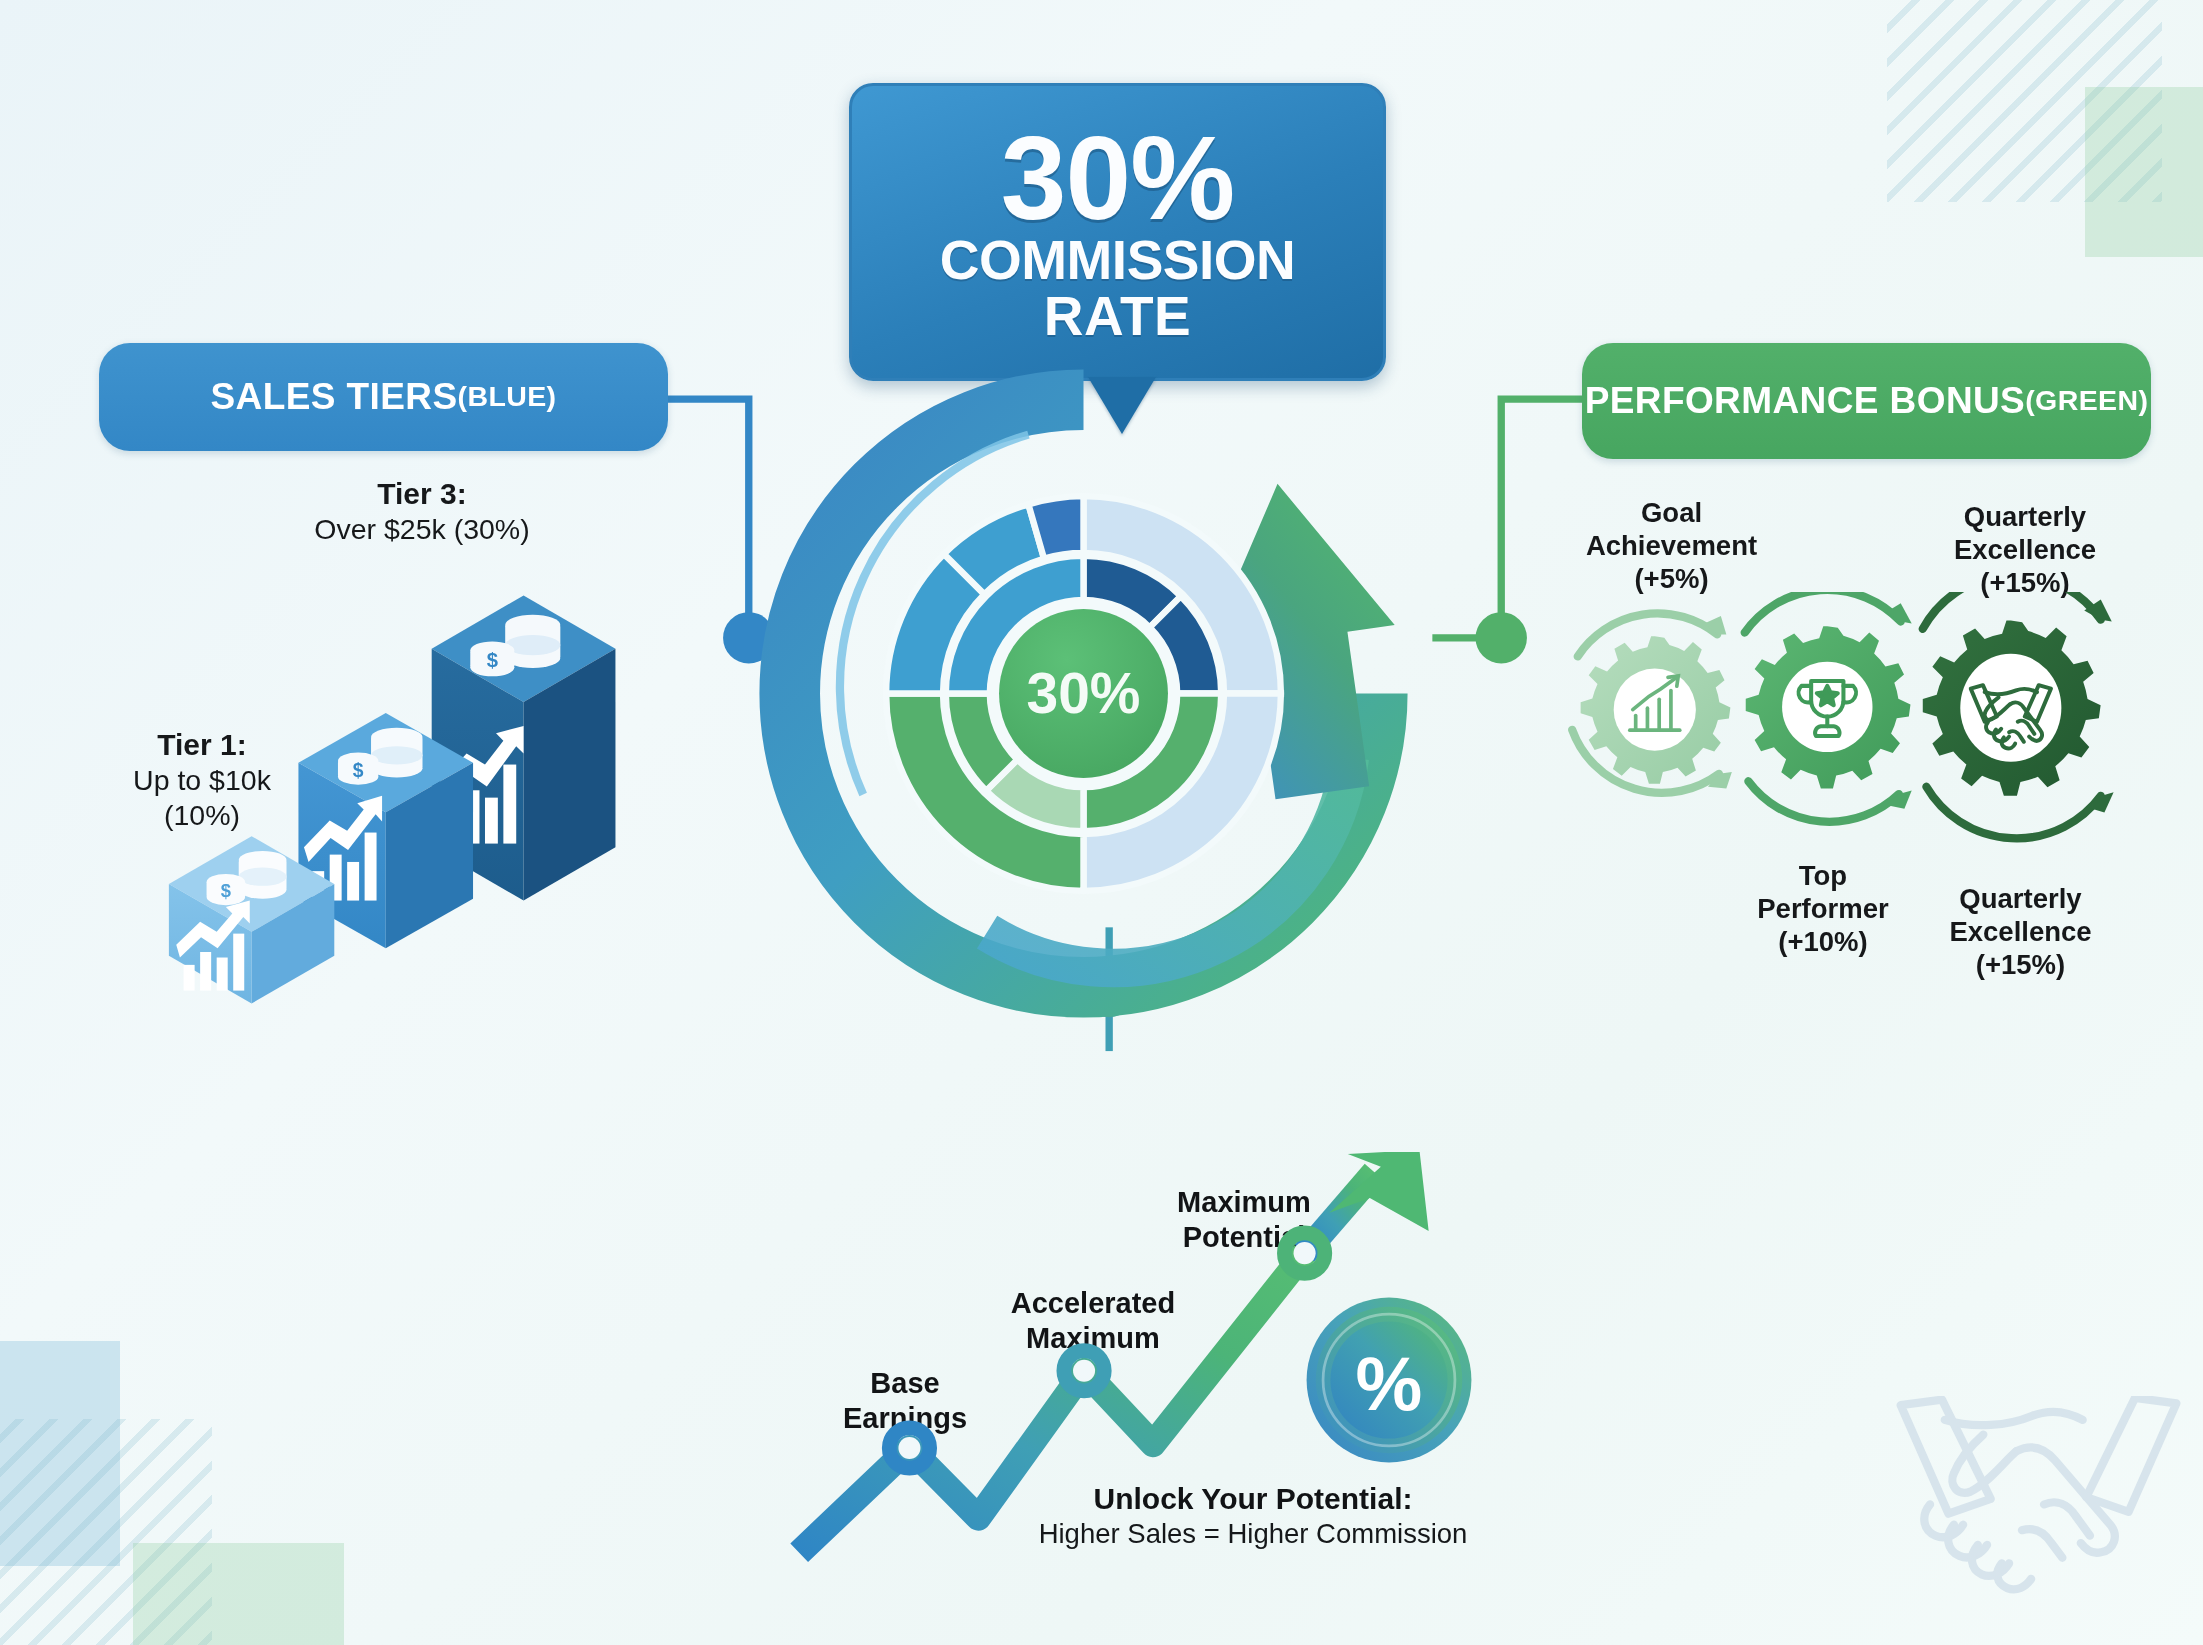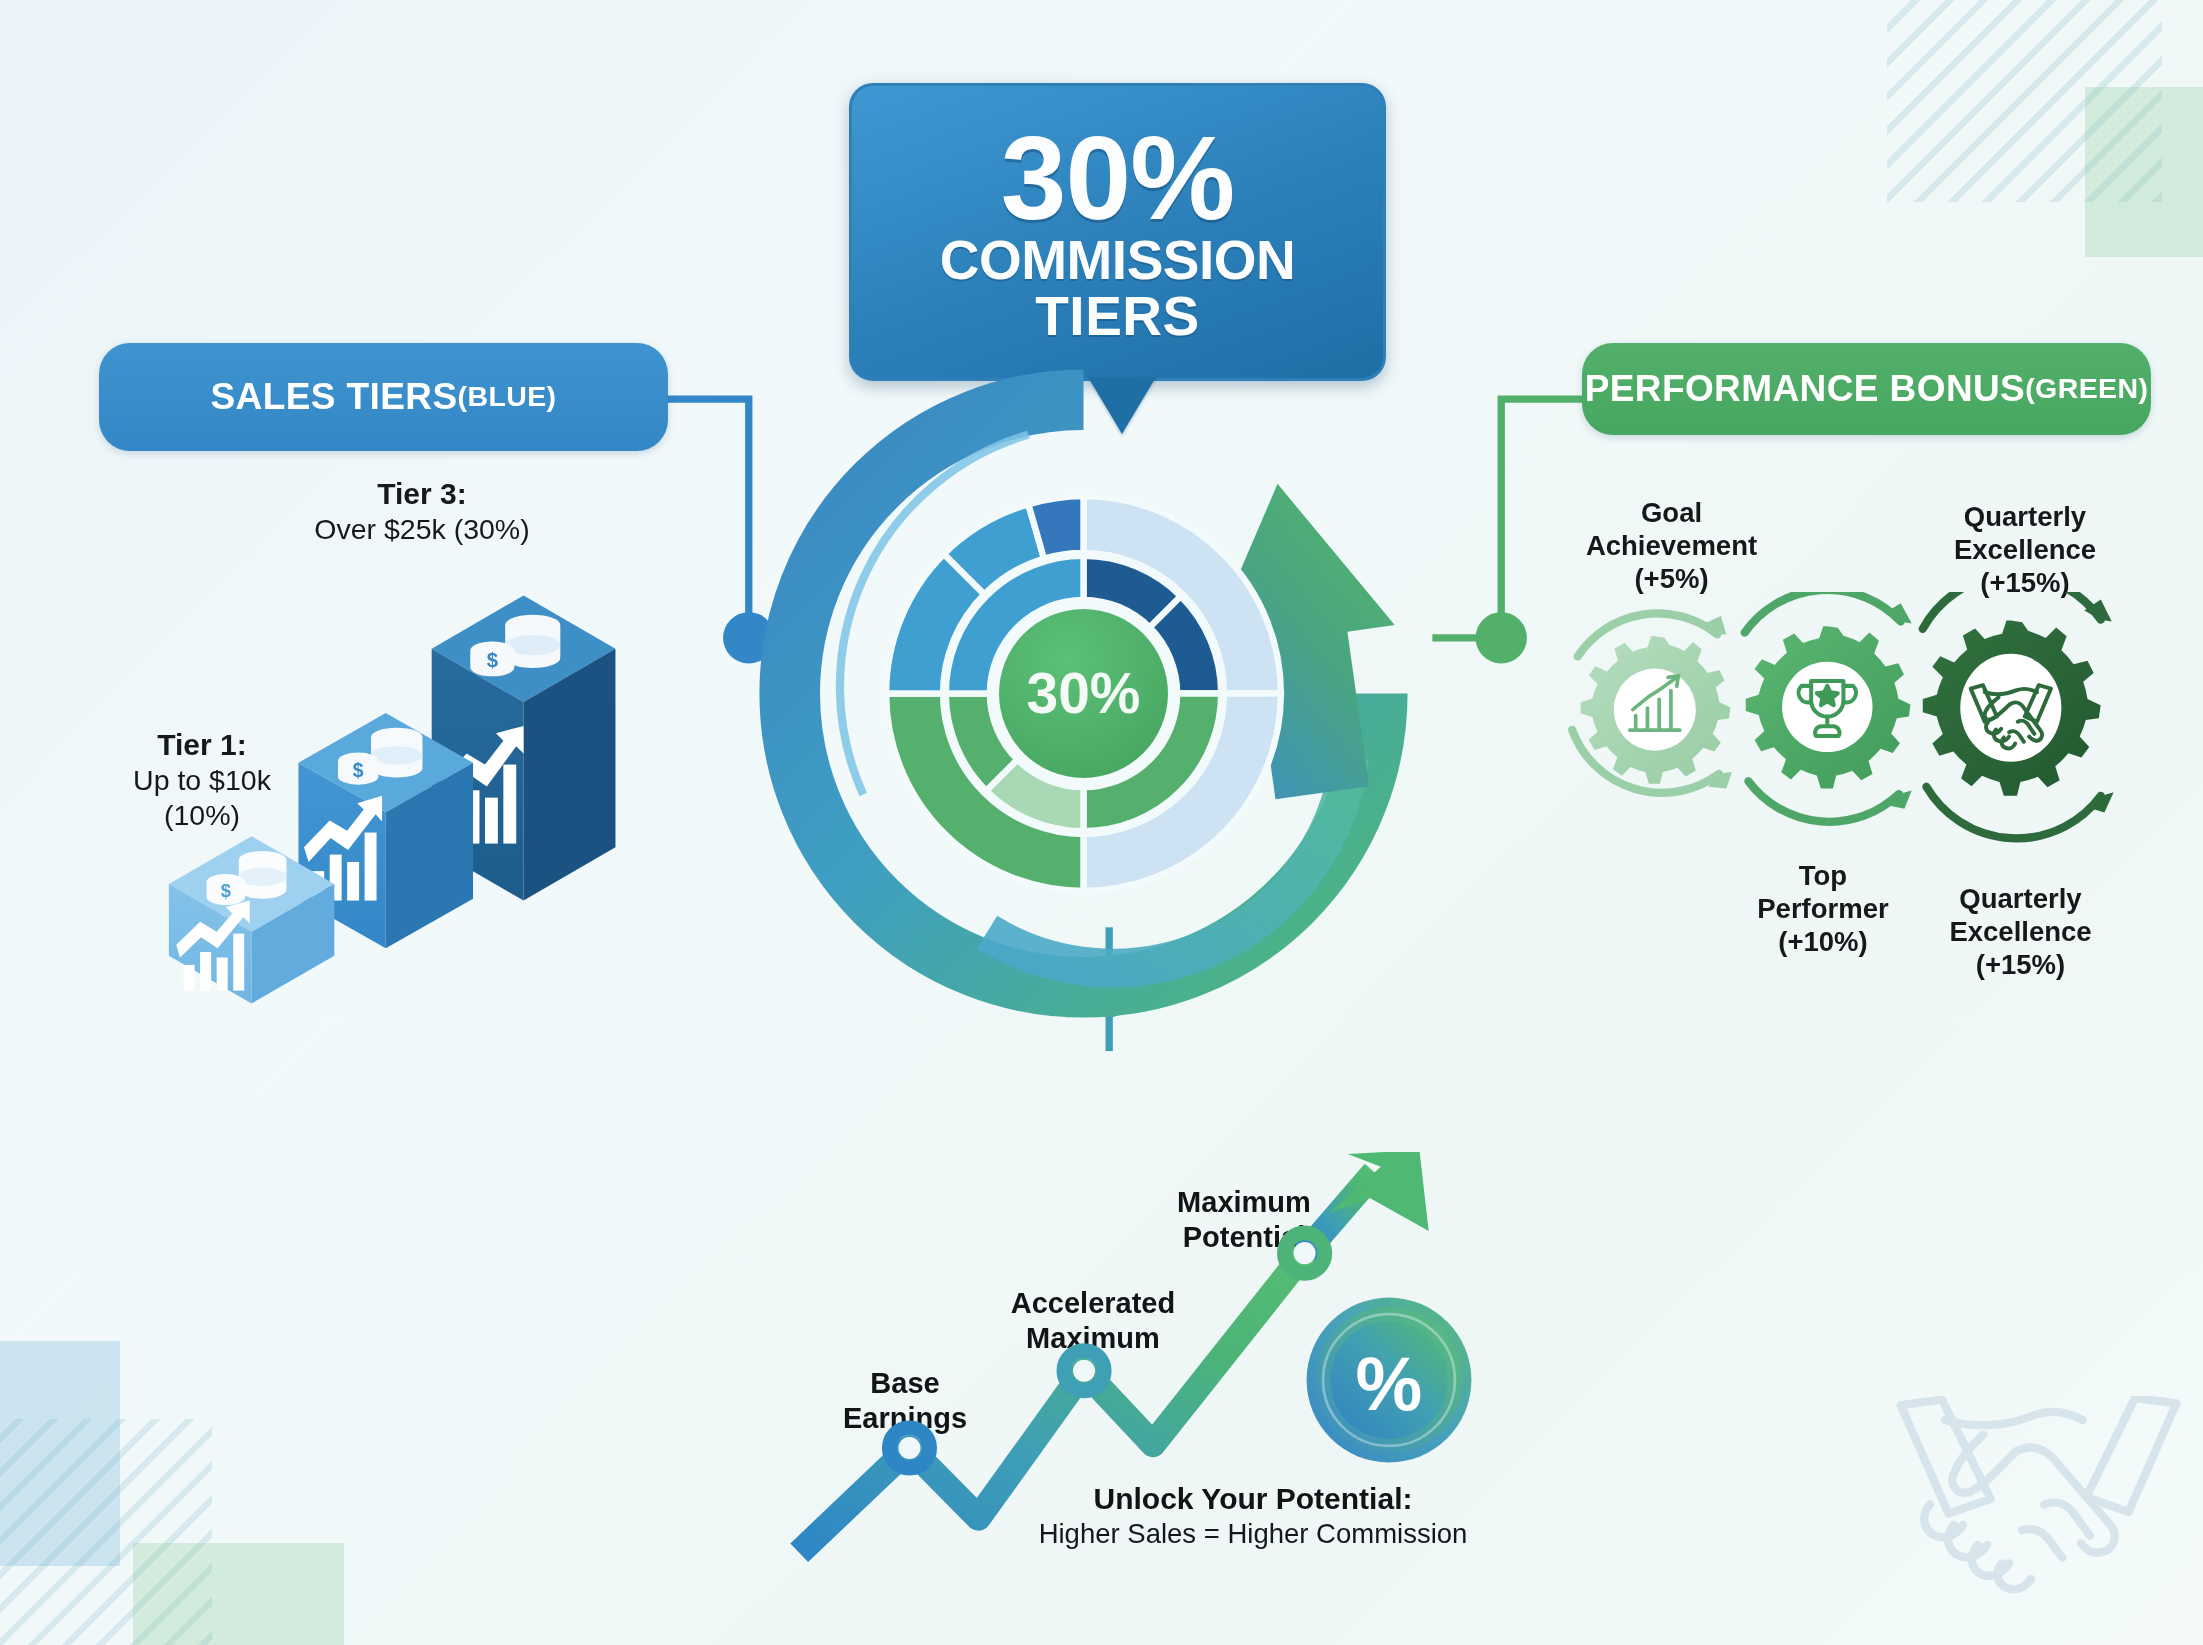--- a/index.html
+++ b/index.html
@@ -24,21 +24,21 @@
 
   
   .pill { position:absolute; border-radius:31px; color:#fff;
     display:flex; align-items:center; justify-content:center;
     text-align:center; letter-spacing:0.4px; box-shadow:0 2.8px 7.3px rgba(40,90,120,.18); }
   .pill .l1 { font-weight:bold; font-size:37px; line-height:1.02; }
   .pill .l2 { font-weight:bold; font-size:28.5px; line-height:1.12; }
 
   #pill-sales { left:99px; top:343px; width:569px; height:108px;
     background:linear-gradient(180deg,#3f93ce 0%,#3387c6 100%); }
-  #pill-bonus { left:1582px; top:343px; width:569px; height:92px;
+  #pill-bonus { left:1582px; top:343px; width:569px; height:116px;
     background:linear-gradient(180deg,#52b06a 0%,#47a660 100%); }
   #pill-growth { left:824px; top:1040px; width:569px; height:108px;
     background:linear-gradient(90deg,#3a8ec9 0%,#3f9fb5 45%,#4fb572 100%); }
   #pill-growth .l1 { font-size:35px; } #pill-growth .l2 { font-size:27.5px; }
 
   
   #badge { position:absolute; left:849px; top:83px; width:537px; height:298px;
     border-radius:24px; border:3.7px solid #2f7fb8;
     background:linear-gradient(160deg,#3f98d2 0%,#2b7fb9 55%,#1f6ea6 100%);
     box-shadow:0 5.5px 14.7px rgba(30,80,120,.3);
@@ -127,21 +127,21 @@
       <linearGradient id="nodeGrad" x1="0" y1="0" x2="1" y2="1">
         <stop offset="0%" stop-color="#3f8fc8"></stop>
           <stop offset="100%" stop-color="#4bb089"></stop>
       </linearGradient>
     </defs>
   </svg>
 
   <div id="badge">
     <div class="pct">30%</div>
     <div class="t1">COMMISSION</div>
-    <div class="t2">TIERS</div>
+    <div class="t2">RATE</div>
   </div>
   <div id="badge-tail"></div>
 
   <svg class="abs" style="left:753px;top:363px;" width="661" height="661" viewBox="0 0 720 720">
     <defs>
       <linearGradient id="swoosh" x1="0" y1="0" x2="1" y2="1">
         <stop offset="0%" stop-color="#3a86c4"></stop>
         <stop offset="45%" stop-color="#3f9ec2"></stop>
         <stop offset="100%" stop-color="#4fb778"></stop>
       </linearGradient>

